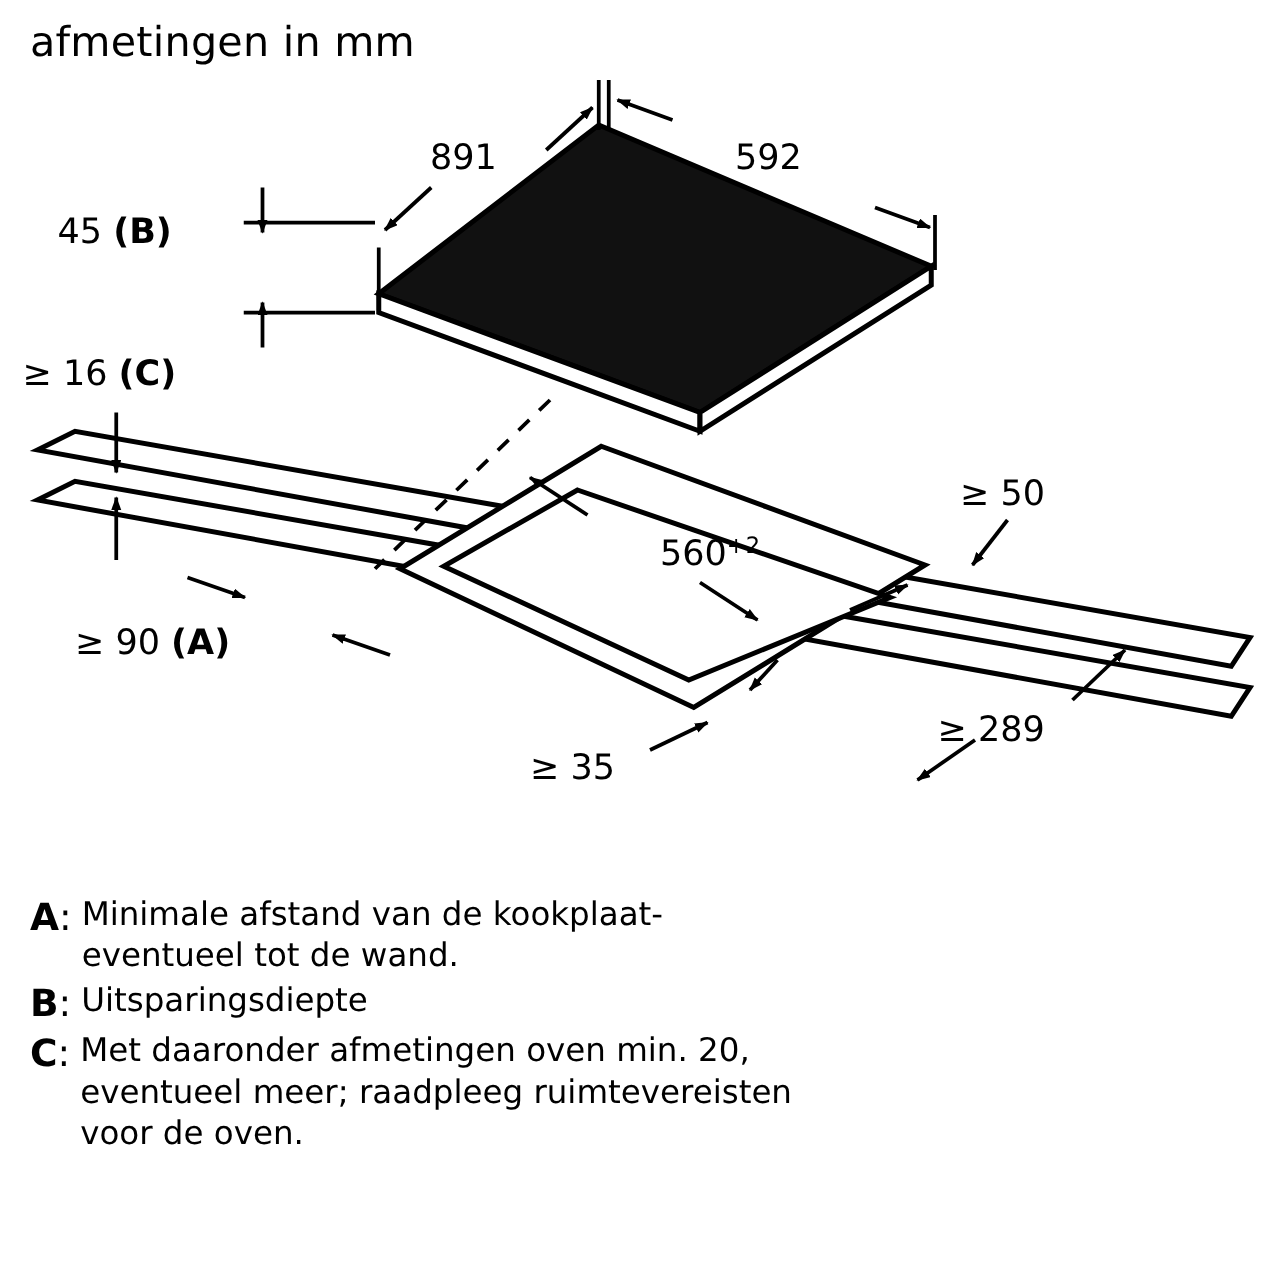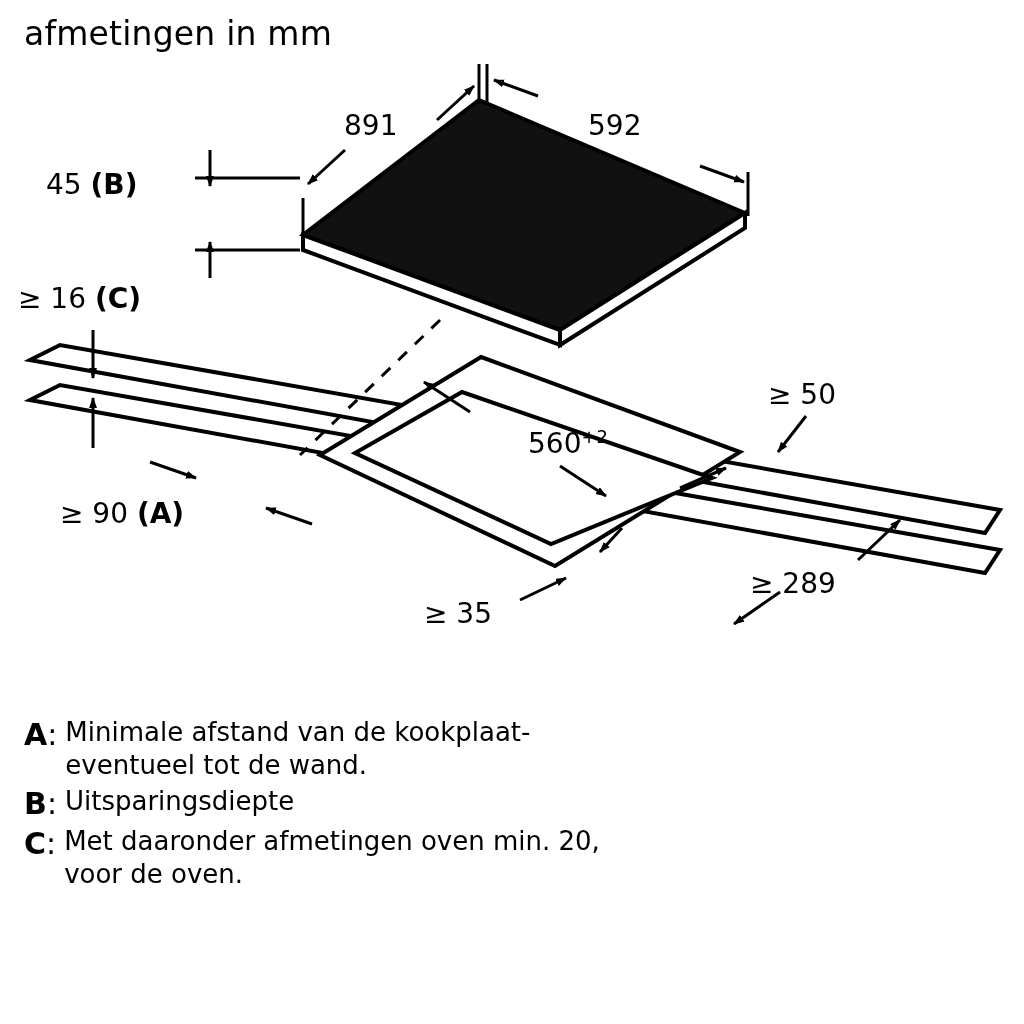--- a/index.html
+++ b/index.html
@@ -166,19 +166,20 @@
       <div class="legend-key"><span>B</span><span class="colon">:</span></div>
       <div class="legend-text">
         <span>Uitsparingsdiepte</span>
       </div>
     </div>
 
     <div class="legend-row">
       <div class="legend-key"><span>C</span><span class="colon">:</span></div>
       <div class="legend-text">
         <span>Met daaronder afmetingen oven min. 20,</span>
+        <span class="l2">eventueel meer; raadpleeg ruimtevereisten</span>
         <span class="l2">voor de oven.</span>
       </div>
     </div>
 
   </div>
 
 </div>
 
 </body></html>

